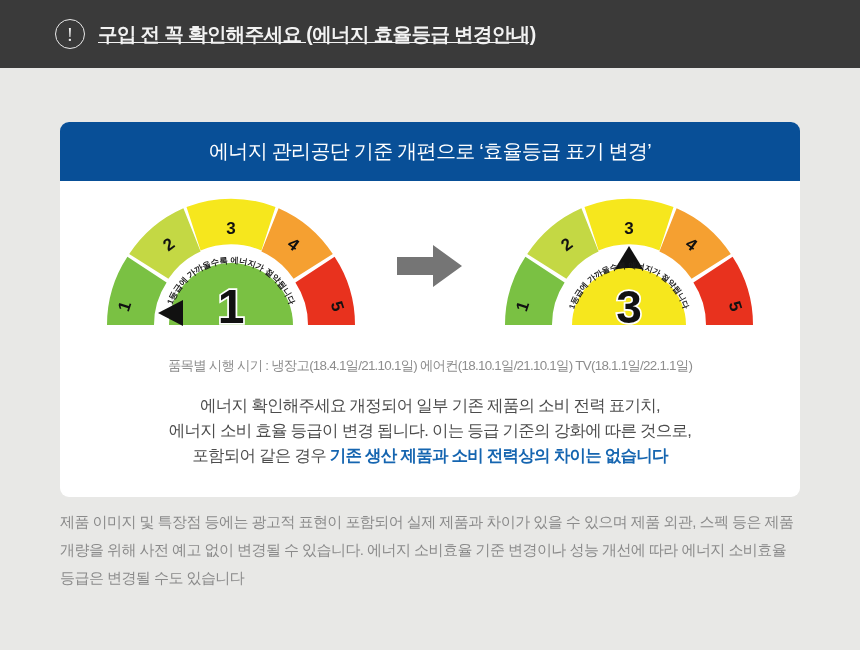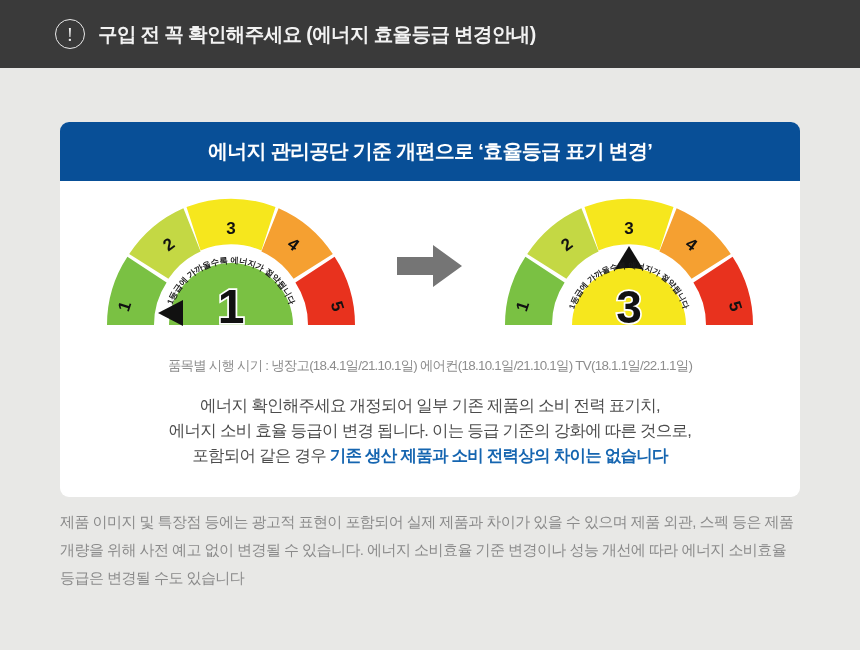--- a/index.html
+++ b/index.html
@@ -36,20 +36,21 @@
     line-height: 19px;
     font-weight: 400;
     font-family: "Liberation Serif", serif;
   }
   #banner-title {
     color: #f2f2f2;
     font-size: 19.5px;
     font-weight: 700;
     letter-spacing: -0.6px;
     white-space: nowrap;
+    text-decoration: underline;
   }
 
   
   #info-card {
     position: absolute;
     left: 60px;
     top: 122px;
     width: 740px;
     height: 375px;
     background: #ffffff;
@@ -59,21 +60,21 @@
   #card-header {
     height: 59px;
     background: #084f97;
     display: flex;
     align-items: center;
     justify-content: center;
   }
   #card-header-title {
     color: #ffffff;
     font-size: 20px;
-    font-weight: 700;
+    font-weight: 400;
     letter-spacing: -0.7px;
     white-space: nowrap;
   }
 
   
   #gauges-row {
     display: flex;
     align-items: center;
     justify-content: center;
     gap: 34px;

